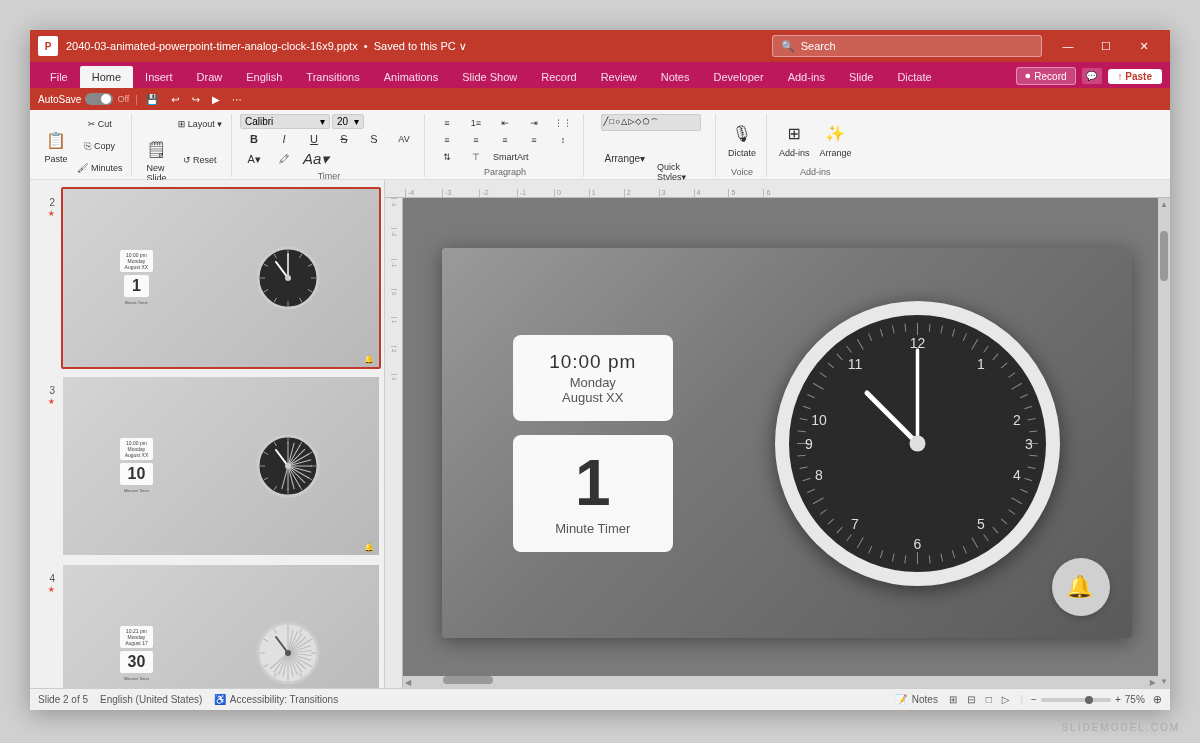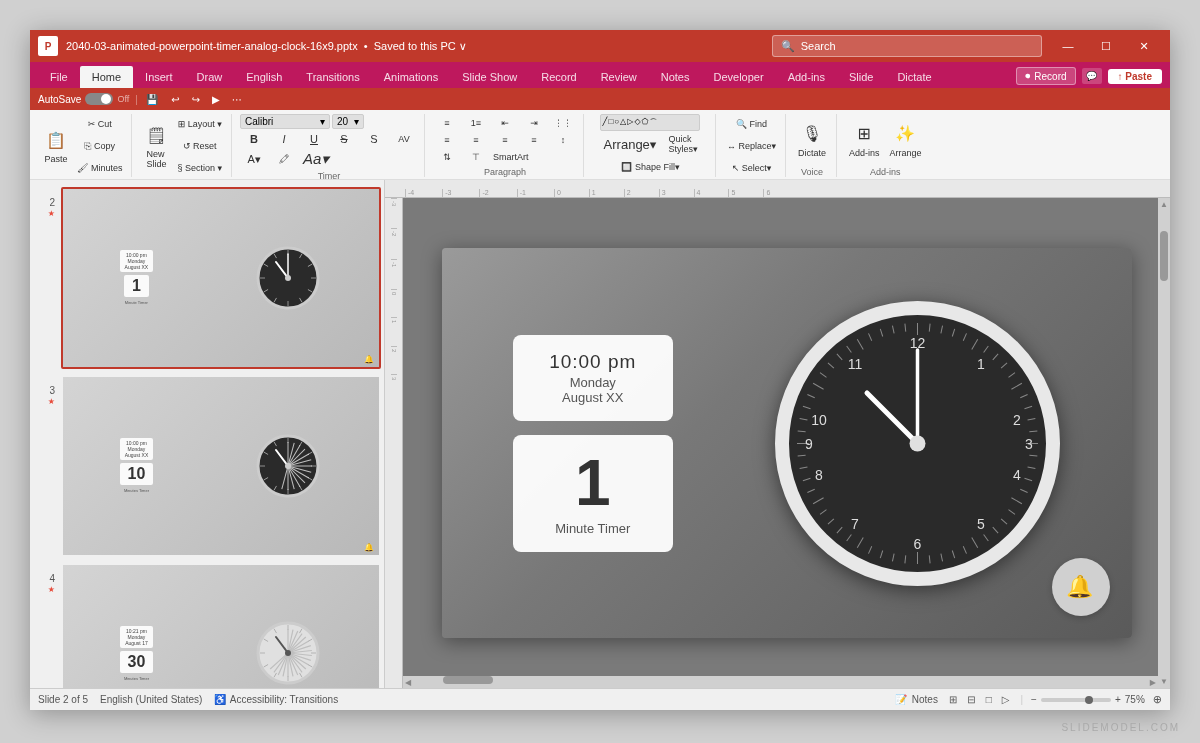--- a/index.html
+++ b/index.html
@@ -380,21 +380,21 @@
         </div>
         <div class="ribbon-group-label">Clipboard</div>
       </div>
 
       <div class="ribbon-group">
         <div class="ribbon-group-content">
           <div class="ribbon-btn">
             <div class="ribbon-btn-icon">🗒</div>
             <span>New<br>Slide</span>
           </div>
-          <div style="display:flex;flex-direction:column;gap:2px;">
+          <div style="display:flex;flex-direction:column;gap:16px;">
             <div class="ribbon-btn ribbon-btn-small">⊞ Layout ▾</div>
             <div class="ribbon-btn ribbon-btn-small">↺ Reset</div>
             <div class="ribbon-btn ribbon-btn-small">§ Section ▾</div>
           </div>
         </div>
         <div class="ribbon-group-label">Slides</div>
       </div>
 
       <div class="ribbon-group" style="min-width:140px;">
         <div style="display:flex;flex-direction:column;gap:1px;flex:1;justify-content:center;">
@@ -458,40 +458,32 @@
               <span style="font-size:8px;">□</span>
               <span style="font-size:8px;">○</span>
               <span style="font-size:8px;">△</span>
               <span style="font-size:8px;">▷</span>
               <span style="font-size:8px;">◇</span>
               <span style="font-size:8px;">⬠</span>
               <span style="font-size:8px;">⌒</span>
             </div>
           </div>
           <div style="display:flex;align-items:center;gap:4px;">
-            <div class="ribbon-btn" style="min-height:20px;padding:1px 4px;font-size:13px;">Arrange▾</div>
-            <div class="ribbon-btn" style="min-height:20px;padding:1px 4px;font-size:9px;">Quick<br>Styles▾</div>
+            <div class="ribbon-btn" style="min-height:20px;padding:1px 4px;font-size:10px;">Arrange▾</div>
+            <div class="ribbon-btn" style="min-height:20px;padding:1px 4px;font-size:9px;margin-top:28px;">Quick<br>Styles▾</div>
           </div>
           <div style="display:flex;flex-direction:column;gap:1px;">
             <div class="ribbon-btn ribbon-btn-small" style="font-size:9px;">🔲 Shape Fill▾</div>
             <div class="ribbon-btn ribbon-btn-small" style="font-size:9px;">▭ Shape Outline▾</div>
             <div class="ribbon-btn ribbon-btn-small" style="font-size:9px;">✦ Shape Effects▾</div>
           </div>
         </div>
         <div class="ribbon-group-label">Drawing</div>
       </div>
 
-      <div class="ribbon-group">
-        <div style="display:flex;flex-direction:column;gap:2px;flex:1;justify-content:center;">
-          <div class="ribbon-btn ribbon-btn-small">🔍 Find</div>
-          <div class="ribbon-btn ribbon-btn-small">↔ Replace▾</div>
-          <div class="ribbon-btn ribbon-btn-small">↖ Select▾</div>
-        </div>
-        <div class="ribbon-group-label">Editing</div>
-      </div>
 
       <div class="ribbon-group">
         <div class="ribbon-group-content">
           <div class="ribbon-btn">
             <div class="ribbon-btn-icon">🎙</div>
             <span>Dictate</span>
           </div>
         </div>
         <div class="ribbon-group-label">Voice</div>
       </div>

